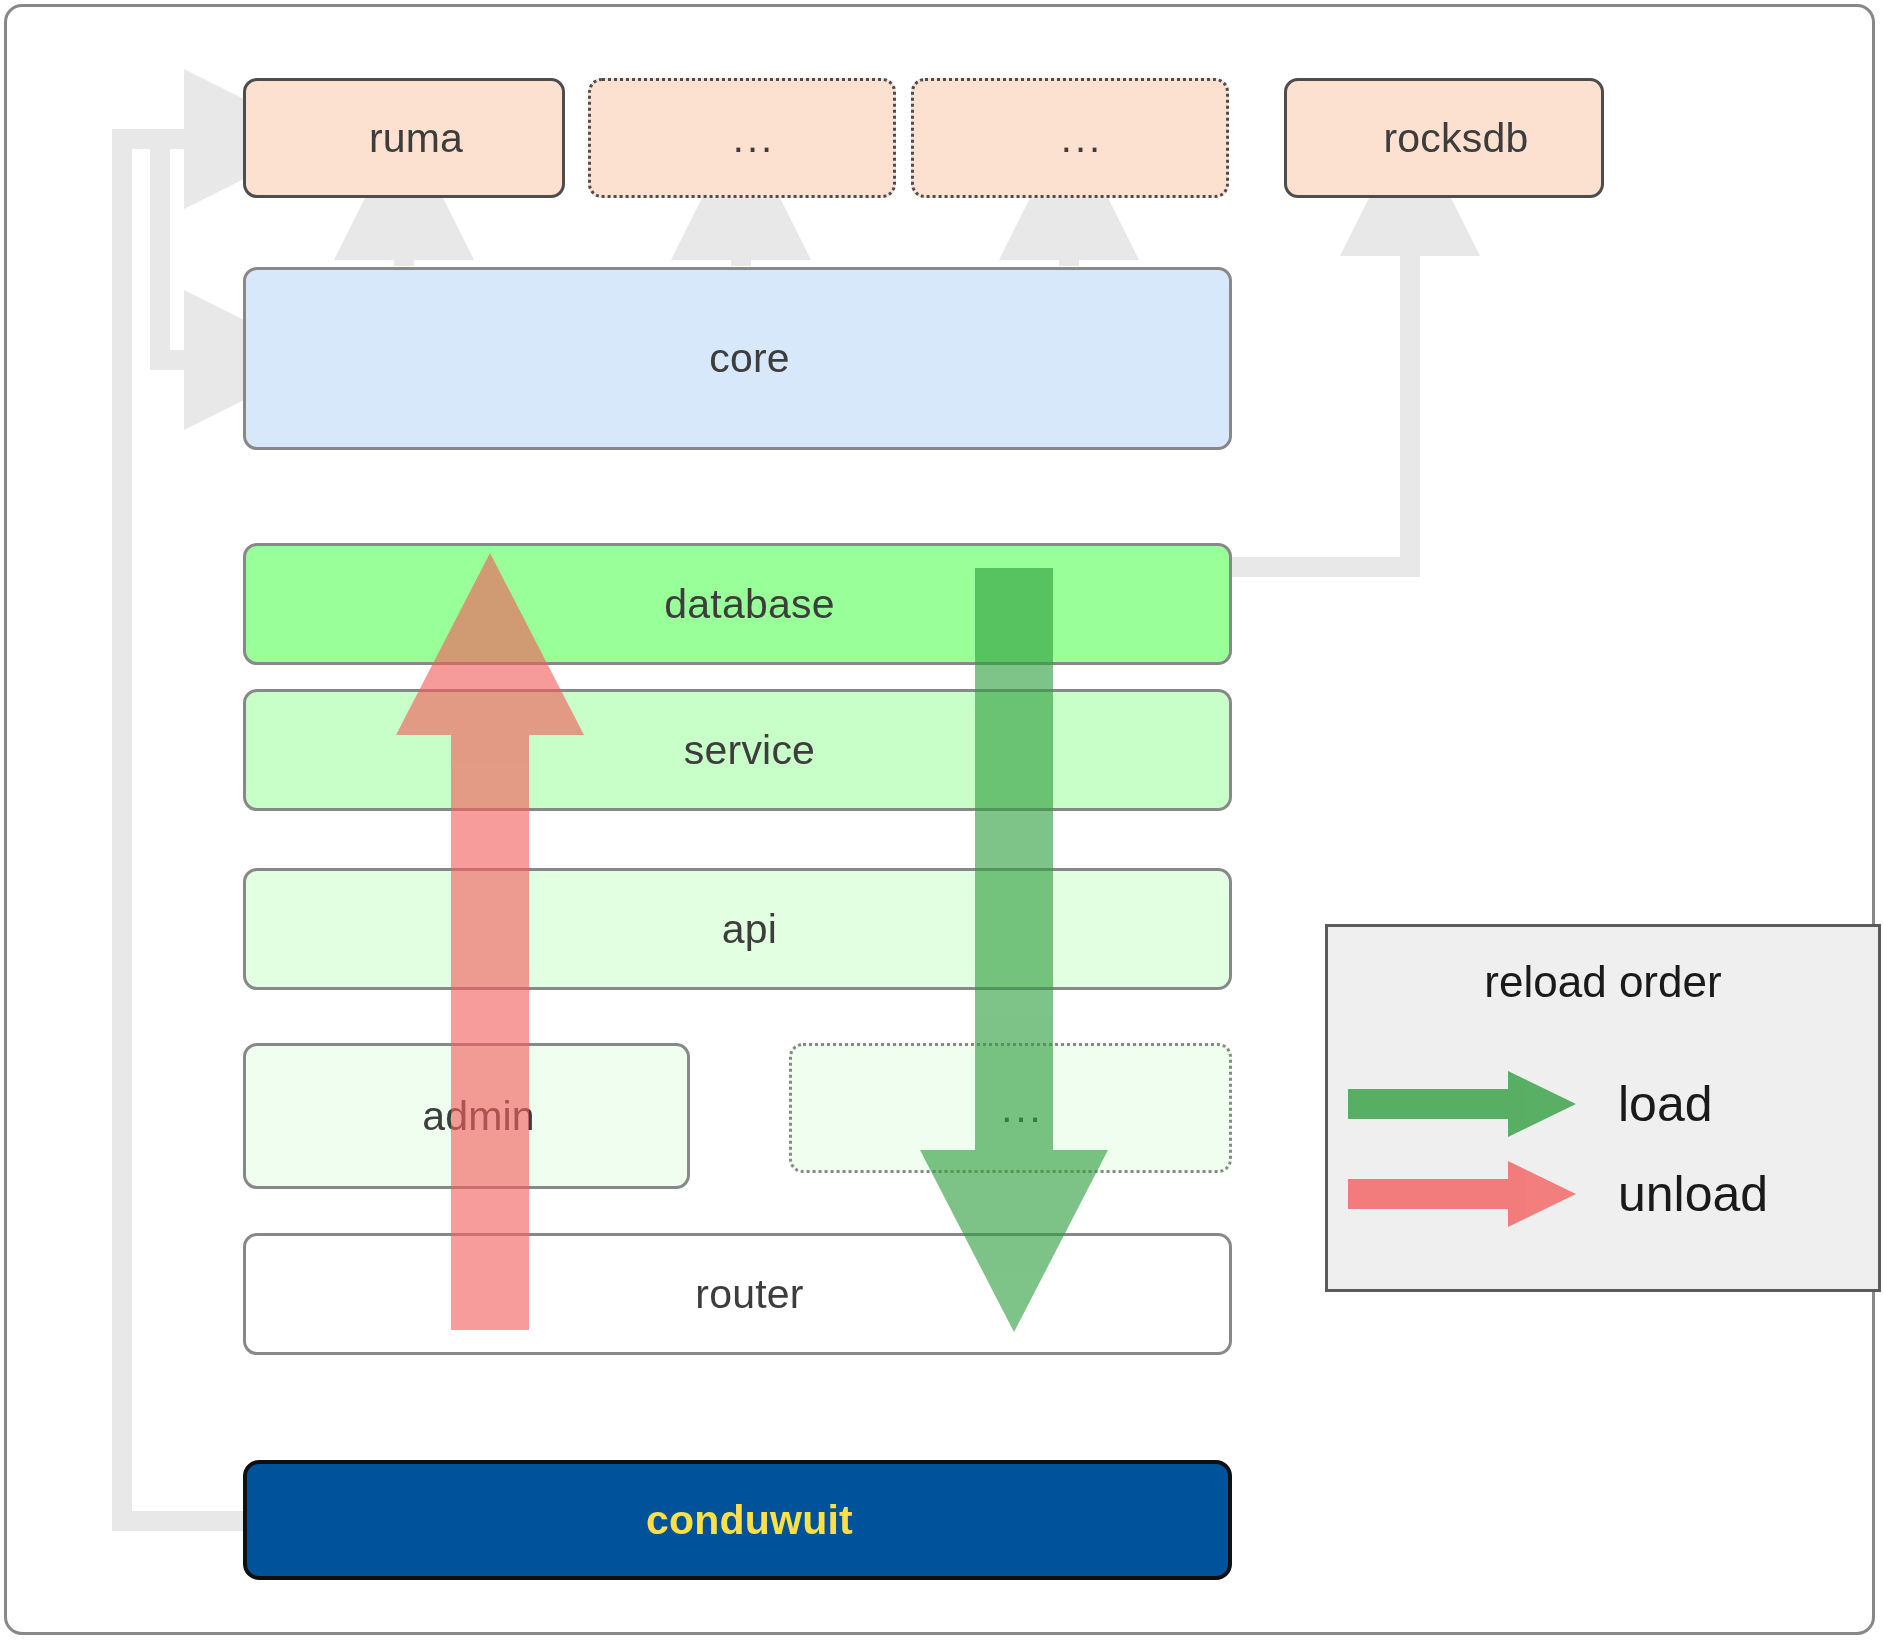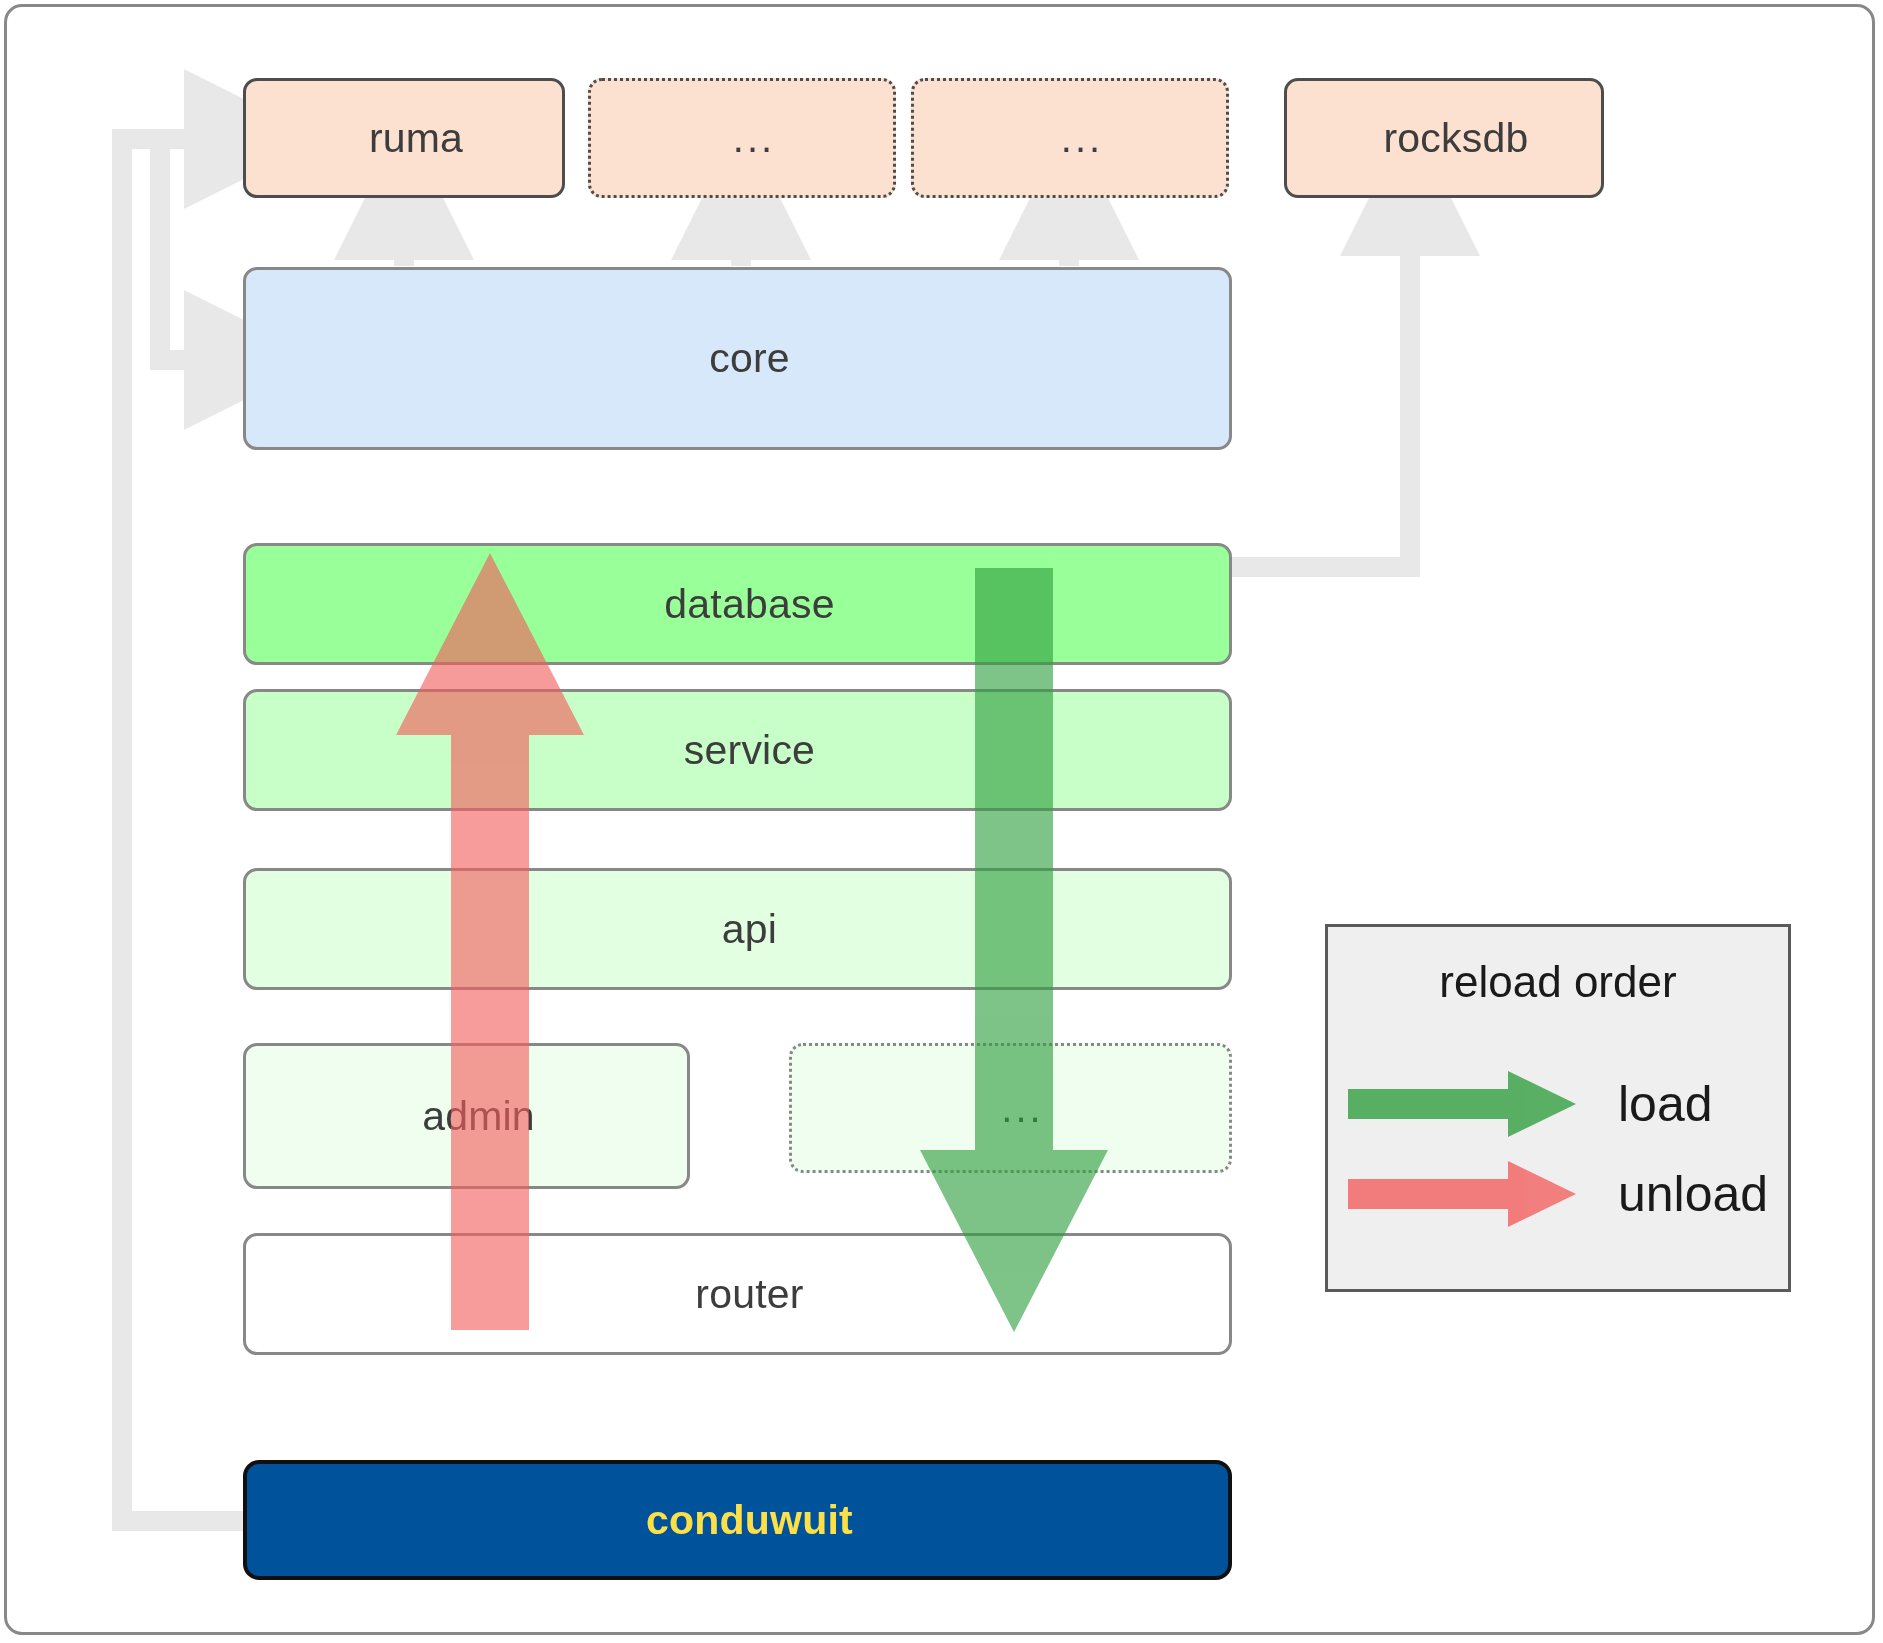--- a/index.html
+++ b/index.html
@@ -34,21 +34,21 @@
   .lvl-api{background:#e2ffe2;}
   .lvl-admin{background:#effeef;}
   .lvl-router{background:#ffffff;}
   .app{background:#00529b;color:#fde047;font-weight:700;border:4px solid #101010;}
 
   .ell{letter-spacing:3px;font-size:40px;line-height:.6;}
 
   svg.overlay{position:absolute;left:0;top:0;width:1883px;height:1643px;pointer-events:none;}
 
   .legend-box{
-    position:absolute;left:1325px;top:924px;width:466px;height:368px;
+    position:absolute;left:1325px;top:924px;width:556px;height:368px;
     background:#efefef;border:3px solid #5a5a5a;box-sizing:border-box;
   }
   .legend-title{
     position:absolute;left:0;top:30px;width:100%;text-align:center;
     font-size:44px;color:#1a1a1a;
   }
   .legend-row{position:absolute;left:0;width:100%;height:74px;}
   .legend-row.r1{top:140px;}
   .legend-row.r2{top:230px;}
   .legend-label{

